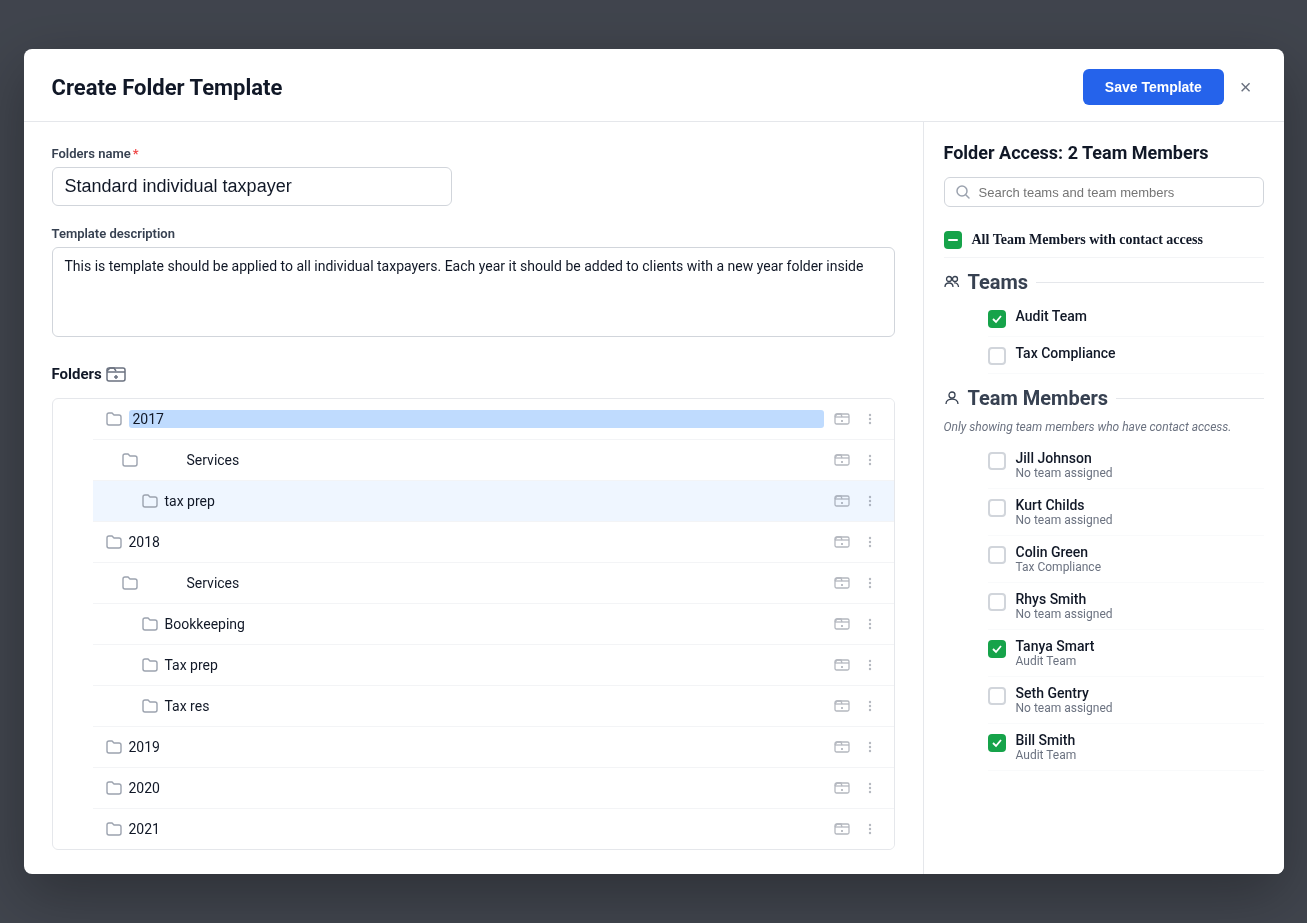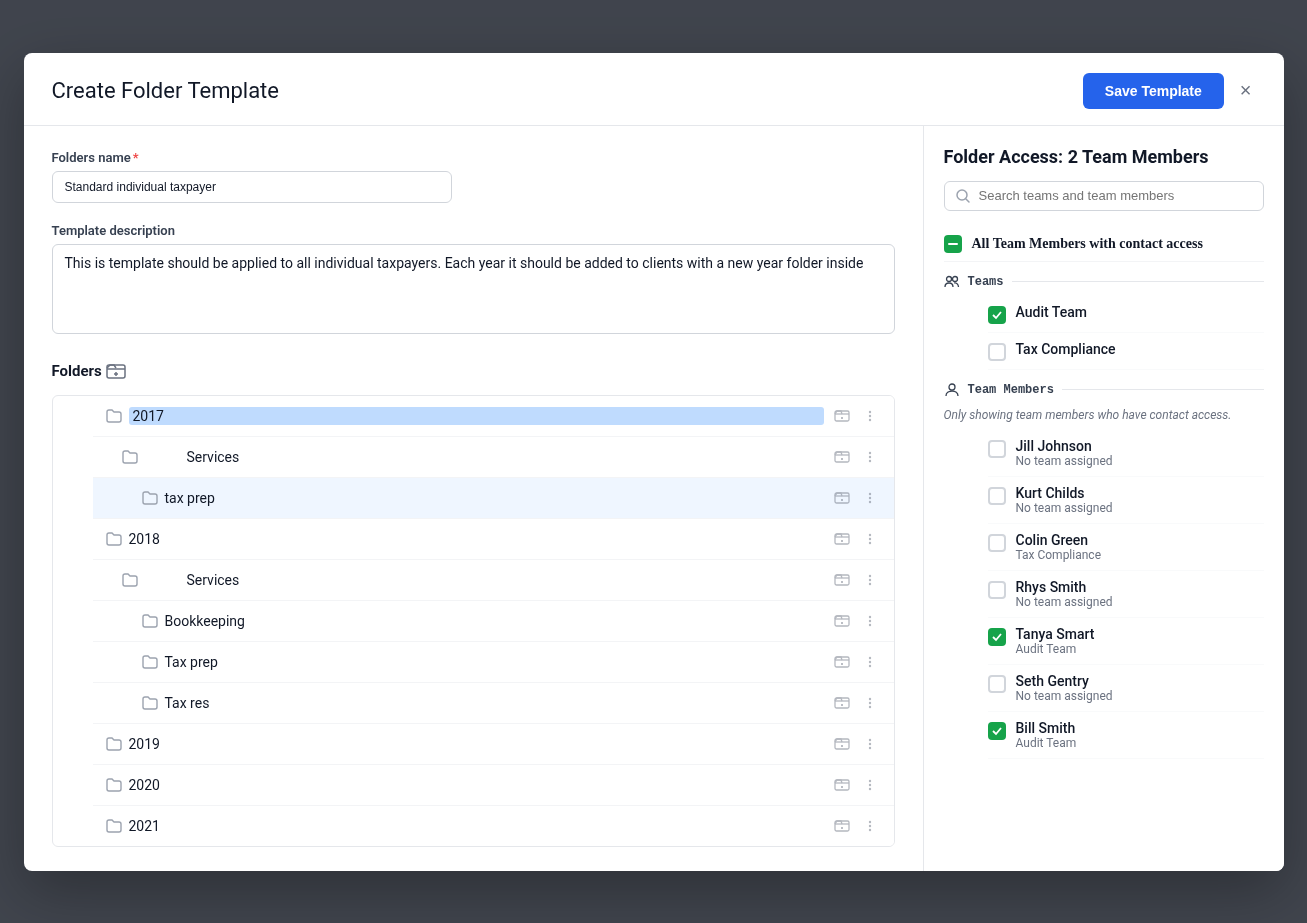--- a/index.html
+++ b/index.html
@@ -33,21 +33,21 @@
     }
     .modal-header {
       display: flex;
       align-items: center;
       justify-content: space-between;
       padding: 20px 28px 16px 28px;
       border-bottom: 1px solid #e5e7eb;
     }
     .modal-title {
       font-size: 22px;
-      font-weight: 400;
+      font-weight: 700;
       color: #111827;
     }
     .modal-header-right {
       display: flex;
       align-items: center;
       gap: 12px;
     }
     .btn-save {
       background: #2563eb;
       color: #fff;
@@ -95,21 +95,21 @@
     .required-star {
       color: #ef4444;
       margin-left: 2px;
     }
     .text-input {
       width: 100%;
       max-width: 400px;
       border: 1px solid #d1d5db;
       border-radius: 6px;
       padding: 8px 12px;
-      font-size: 12px;
+      font-size: 18px;
       color: #111827;
       outline: none;
     }
     .textarea-input {
       width: 100%;
       border: 1px solid #d1d5db;
       border-radius: 6px;
       padding: 10px 12px;
       font-size: 14px;
       color: #111827;
@@ -221,24 +221,23 @@
       color: #111827;
       font-family: Liberation Serif, serif;
     }
     .section-header {
       display: flex;
       align-items: center;
       gap: 8px;
       padding: 12px 0 6px 0;
     }
     .section-header-label {
-      font-size: 12px;
+      font-size: 20px;
       font-weight: 700;
       color: #374151;
-      font-family: Liberation Mono, monospace;
     }
     .section-divider {
       flex: 1;
       height: 1px;
       background: #e5e7eb;
     }
     .team-row, .member-row {
       display: flex;
       align-items: flex-start;
       gap: 10px;

